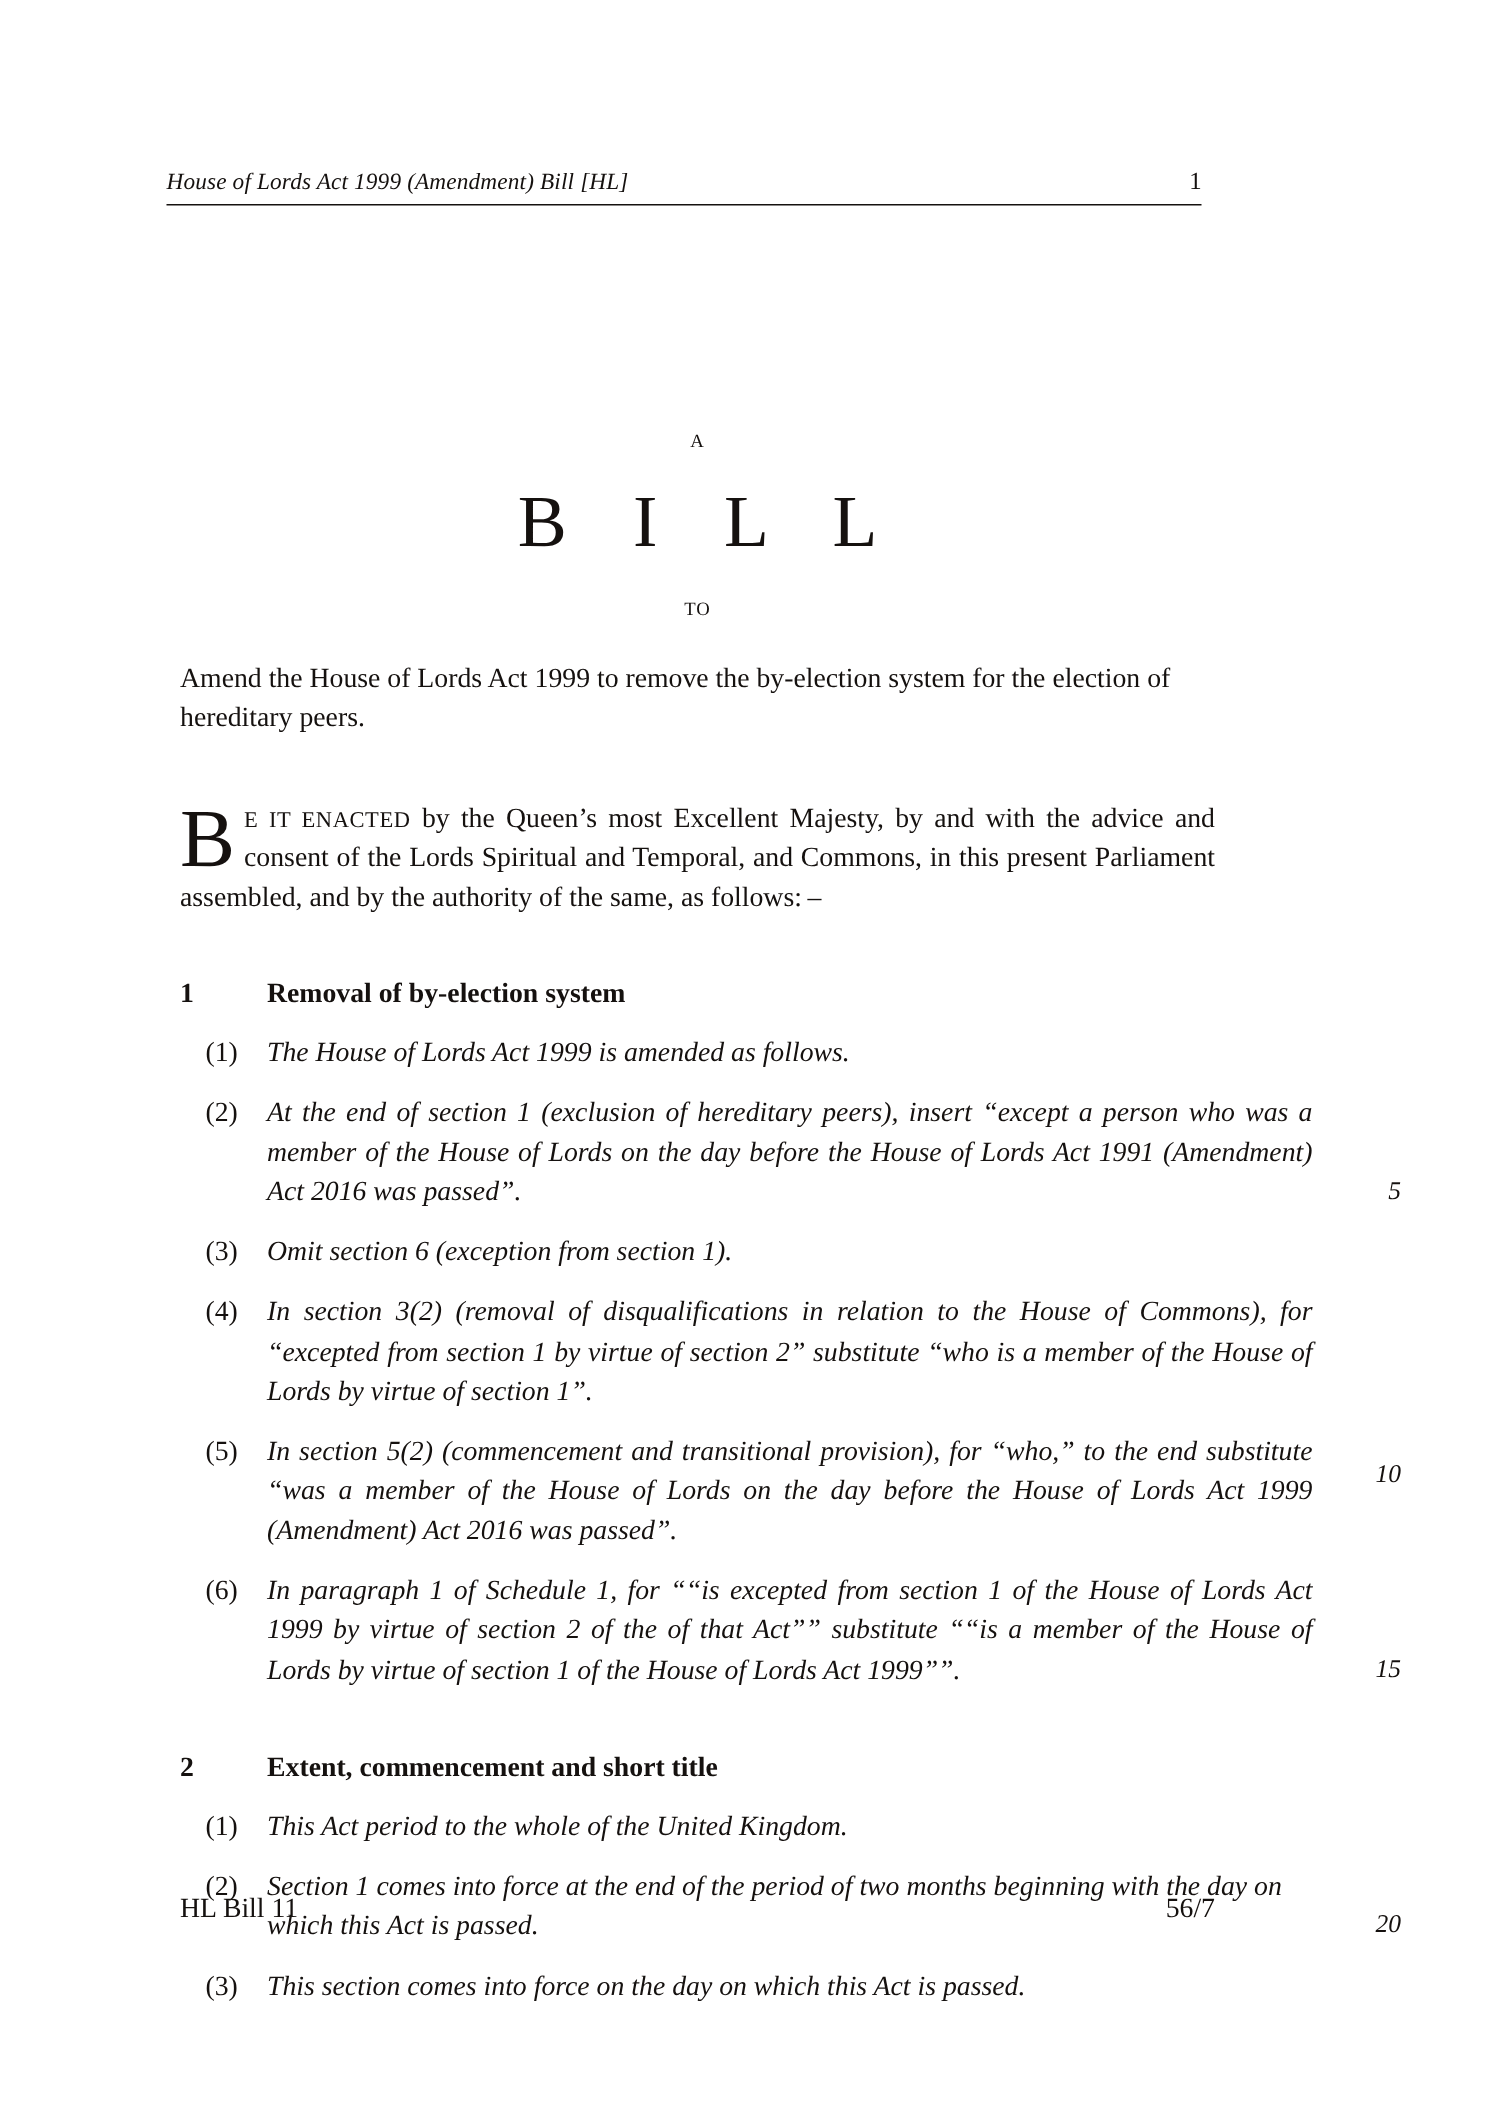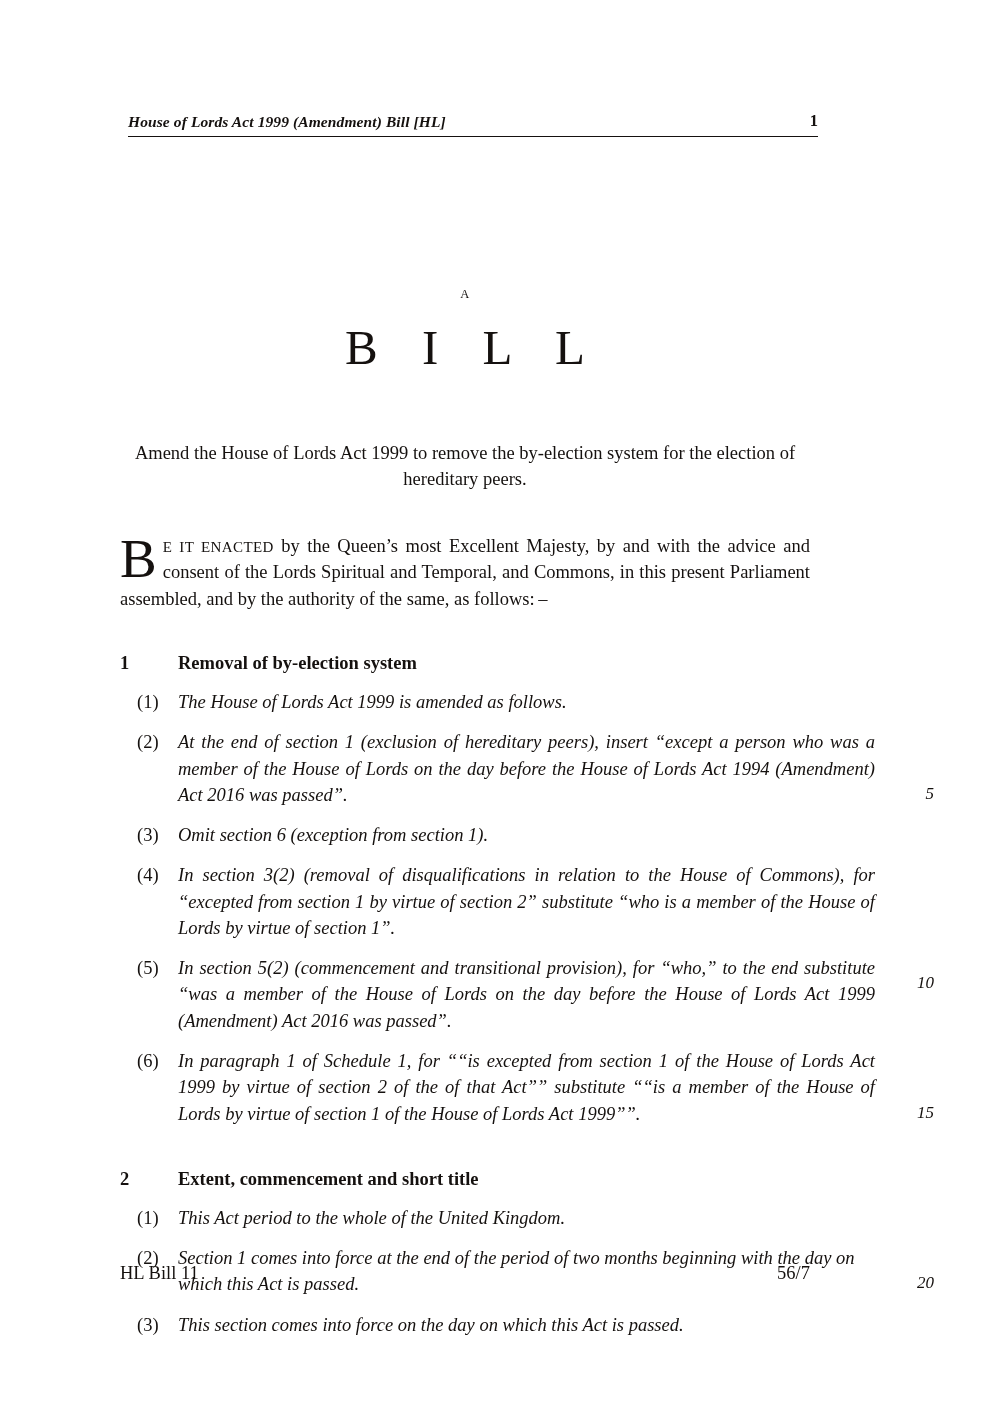--- a/index.html
+++ b/index.html
@@ -21,29 +21,28 @@
     position: absolute;
     left: 0; top: 0;
     width: 991px;
     height: 1403px;
     overflow: hidden;
   }
 
   
   .running-head {
     position: absolute;
-    left: 128px;
+    left: 111px;
     top: 112px;
     width: 690px;
     border-bottom: 1.6px solid #15110f;
     padding-bottom: 6px;
     display: flex;
     align-items: flex-end;
     justify-content: space-between;
-    font-weight: bold;
   }
   .running-head-title {
     font-style: italic;
     font-size: 15.5px;
     letter-spacing: 0.1px;
     line-height: 1.1;
   }
   .running-head-page {
     font-size: 16.5px;
     line-height: 1.1;
@@ -79,21 +78,21 @@
   }
 
   
   .long-title {
     position: absolute;
     left: 120px;
     top: 440px;
     width: 690px;
     font-size: 18.5px;
     line-height: 1.42;
-    text-align: center;
+    text-align: left;
   }
 
   
   .enacting {
     position: absolute;
     left: 120px;
     top: 533px;
     width: 690px;
     font-size: 18.5px;
     line-height: 1.42;
@@ -200,20 +199,21 @@
 <div class="page">
 
   <div class="running-head">
     <span class="running-head-title">House of Lords Act 1999 (Amendment) Bill [HL]</span>
     <span class="running-head-page">1</span>
   </div>
 
   <div class="title-block">
     <div class="title-a">A</div>
     <div class="title-bill">B I L L</div>
+    <div class="title-to">TO</div>
   </div>
 
   <div class="long-title">Amend the House of Lords Act 1999 to remove the by-election system for the election of hereditary peers.</div>
 
   <div class="enacting">
     <span class="dropcap">B</span><span class="smallcaps">E IT ENACTED</span><span> by the Queen’s most Excellent Majesty, by and with the advice and consent of the Lords Spiritual and Temporal, and Commons, in this present Parliament assembled, and by the authority of the same, as follows: –</span>
   </div>
 
   <div class="body-block">
       <div class="section-head">
@@ -222,21 +222,21 @@
       </div>
       <div class="subsec">
         <span class="snum">(1)</span>
         <div class="stext ragged">
           <p>The House of Lords Act 1999 is amended as follows.</p>
         </div>
       </div>
       <div class="subsec">
         <span class="snum">(2)</span>
         <div class="stext">
-          <p>At the end of section 1 (exclusion of hereditary peers), insert “except a person who was a member of the House of Lords on the day before the House of Lords Act 1994 (Amendment) Act 2016 was passed”.</p>
+          <p>At the end of section 1 (exclusion of hereditary peers), insert “except a person who was a member of the House of Lords on the day before the House of Lords Act 1991 (Amendment) Act 2016 was passed”.</p>
           <span class="linenum r3">5</span>
         </div>
       </div>
       <div class="subsec">
         <span class="snum">(3)</span>
         <div class="stext ragged">
           <p>Omit section 6 (exception from section 1).</p>
         </div>
       </div>
       <div class="subsec">

